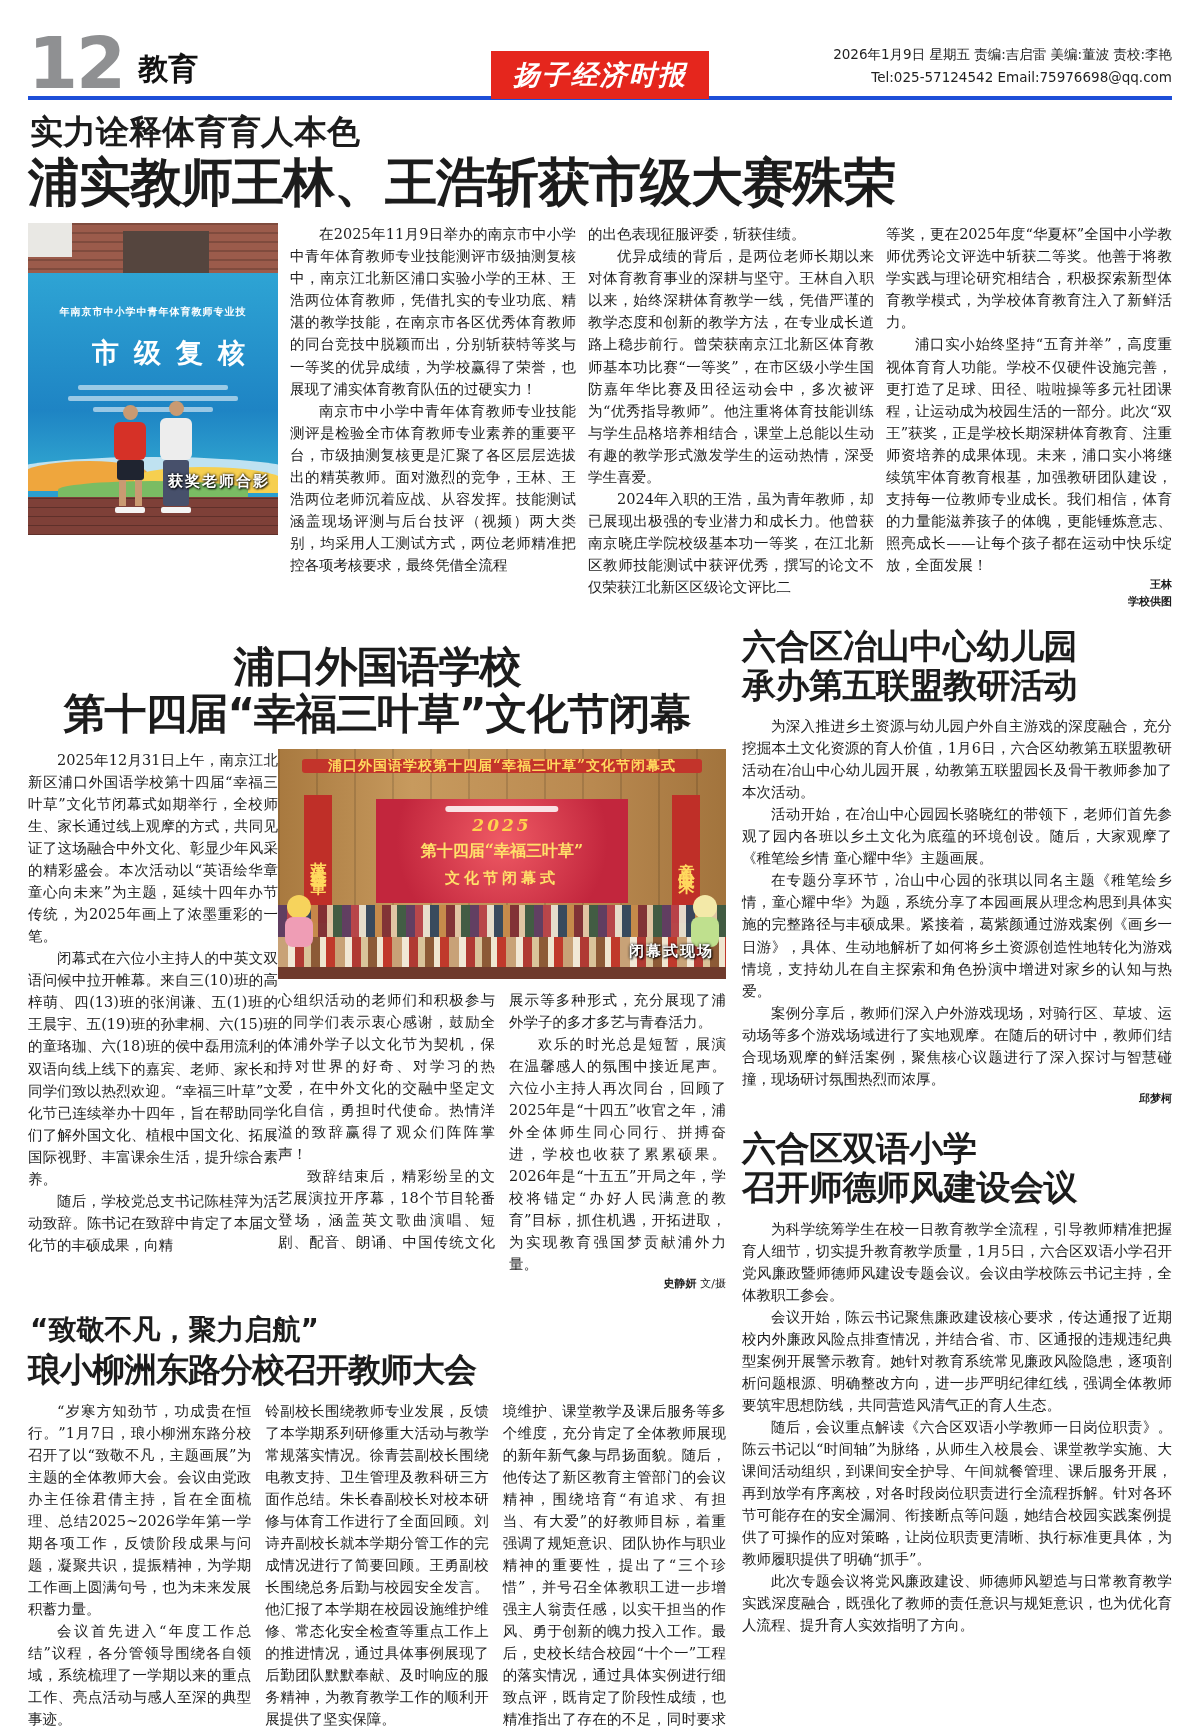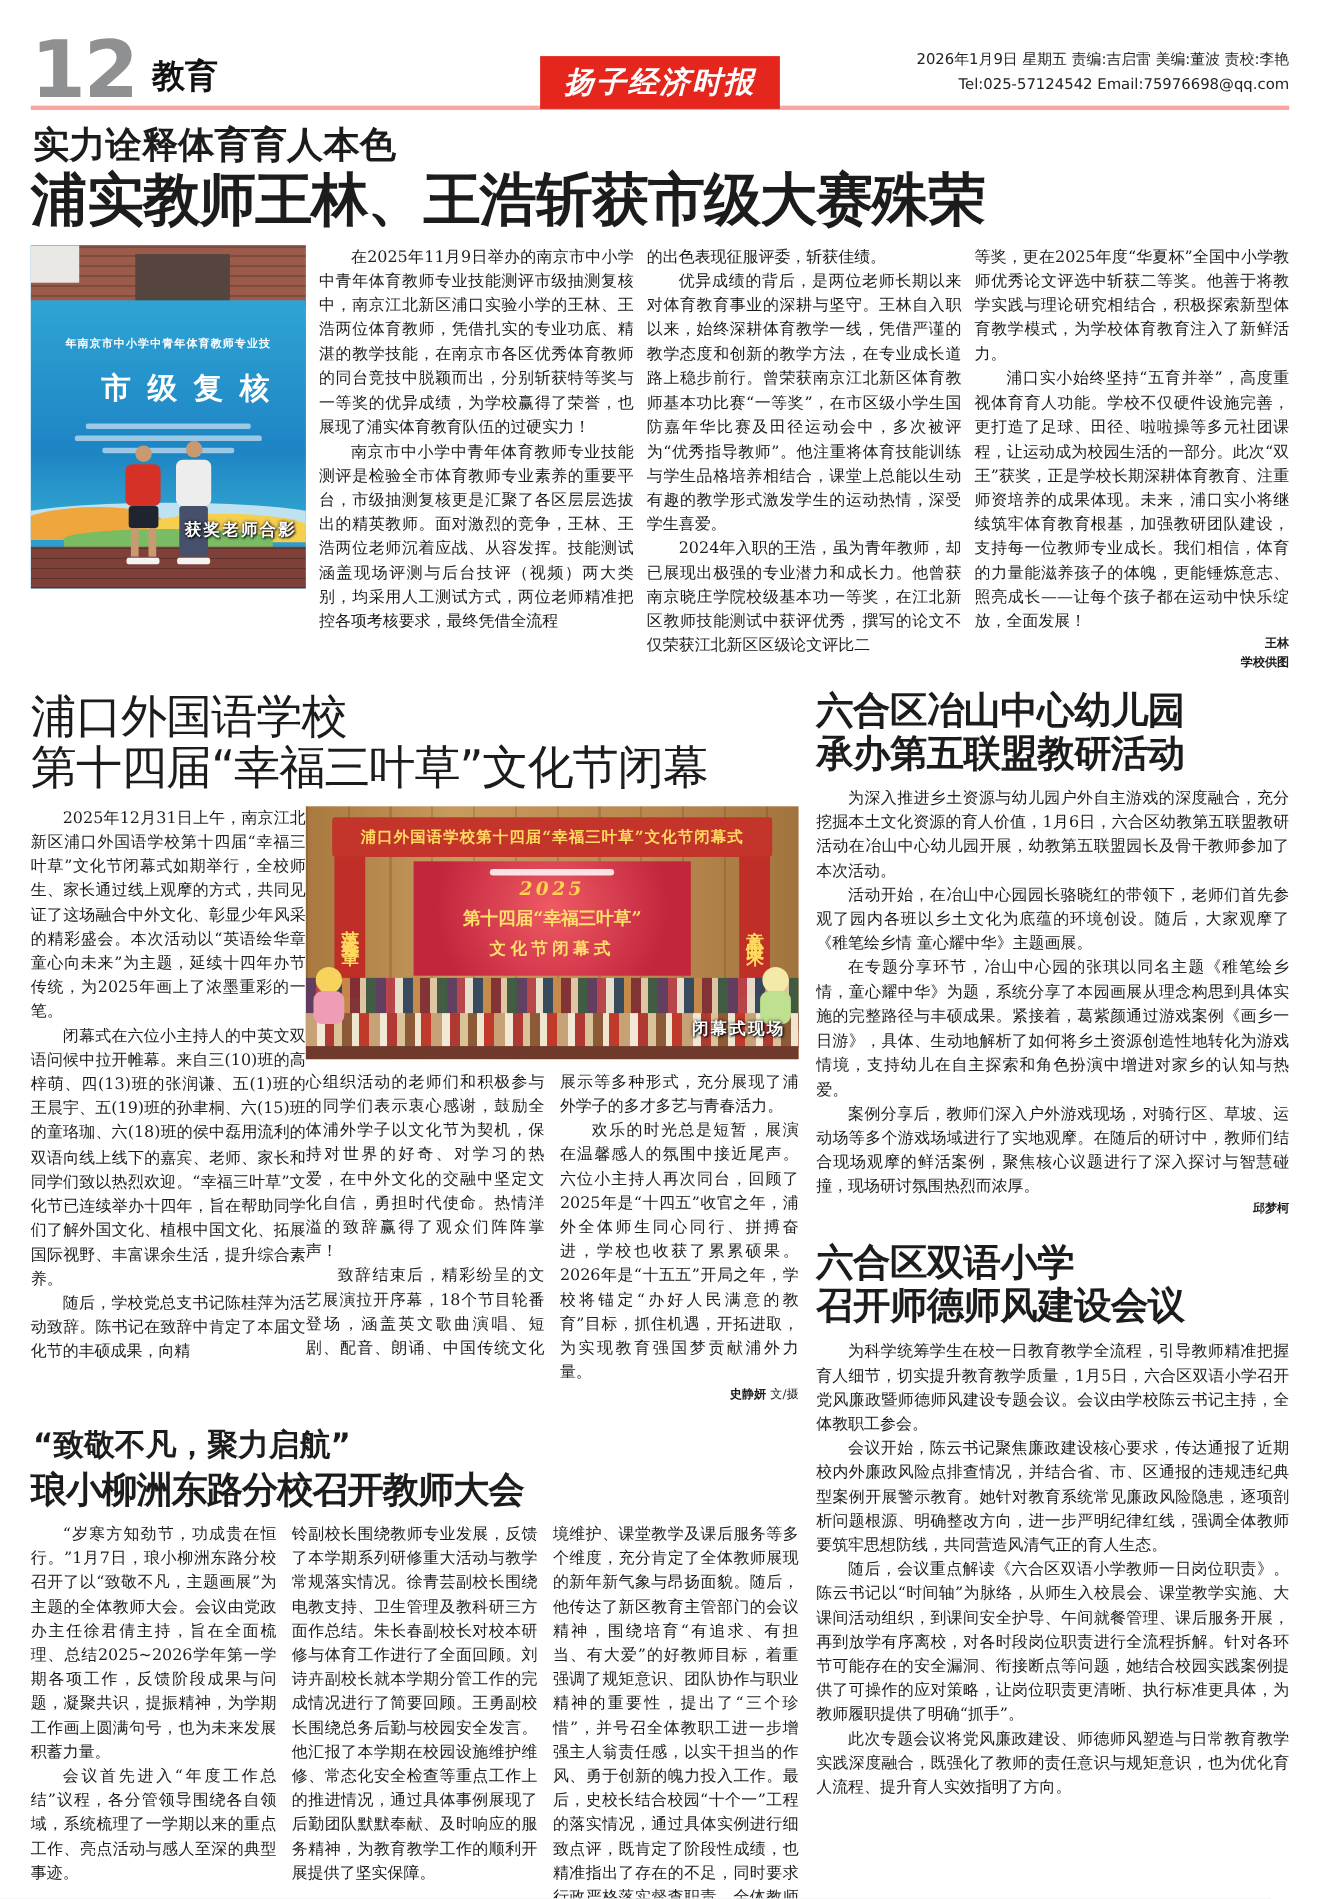--- a/index.html
+++ b/index.html
@@ -2,21 +2,21 @@
 <html><head>
 <meta charset="utf-8">
 <style>
   html,body{margin:0;padding:0;background:#f2f2f2;}
   .page{width:1200px;height:1726px;background:#fff;margin:0 auto;box-sizing:border-box;
         padding:16px 28px 20px 28px;overflow:hidden;position:relative;
         font-family:"DejaVu Serif","Liberation Serif",serif;color:#1c1c1c;}
   .hei{font-family:"DejaVu Sans","Liberation Sans",sans-serif;}
 
   
-  .hdr{position:relative;height:80px;border-bottom:4px solid #fca5a5;margin-bottom:14px;}
+  .hdr{position:relative;height:80px;border-bottom:4px solid #1d4ed8;margin-bottom:14px;}
   .hdr-left{position:absolute;left:0;bottom:2px;display:flex;align-items:flex-end;gap:14px;}
   .page-num{font-size:72px;line-height:0.85;font-weight:900;color:#8f9092;letter-spacing:-2px;}
   .section-name{font-size:30px;font-weight:900;color:#111;padding-bottom:4px;}
   .masthead{position:absolute;left:50%;transform:translateX(-50%);bottom:-3px;width:218px;height:48px;
             background:#e5261d;color:#fff;display:flex;align-items:center;justify-content:center;
             font-size:27px;font-weight:900;font-style:italic;letter-spacing:2px;}
   .hdr-right{position:absolute;right:0;bottom:8px;text-align:right;font-size:13.5px;line-height:1.65;color:#222;}
 
   
   .btxt p{margin:0;text-align:justify;text-indent:2em;font-size:14.5px;line-height:1.52;}
@@ -64,32 +64,32 @@
   .ph-shoes{width:30px;height:6px;background:#f4f4f4;border-radius:2px;margin-top:1px;}
   .photo-caption{position:absolute;color:#fff;font-weight:bold;font-size:15px;
      text-shadow:0 0 3px #000,1px 1px 2px #000;letter-spacing:2px;}
   .cap1{right:8px;bottom:44px;}
 
   
   .band{display:flex;gap:16px;margin-top:16px;}
   .left-col{width:698px;flex:0 0 698px;}
   .right-col{flex:1;min-width:0;}
 
-  .a2-headline{font-size:42px;font-weight:400;line-height:1.12;letter-spacing:-1px;margin:0 0 12px 0;}
+  .a2-headline{font-size:42px;font-weight:700;line-height:1.12;letter-spacing:-1px;margin:16px 0 12px 0;text-align:center;}
   .a2-body{display:flex;gap:0;}
   .a2-col1{flex:0 0 250px;}
   .a2-right{flex:1;min-width:0;}
   .a2-twocol{margin-top:10px;column-count:2;column-gap:14px;}
 
   
   .photo2{position:relative;width:100%;height:230px;overflow:hidden;
      background:linear-gradient(90deg,#a8793f,#c79a5e 30%,#b98950 70%,#a2743d);
      }
   .p2-wood{position:absolute;inset:0;background-image:repeating-linear-gradient(90deg,rgba(0,0,0,.12) 0 2px,transparent 2px 38px);}
-  .p2-banner{position:absolute;top:10px;left:24px;right:24px;height:36px;background:#c3342b;border-radius:3px;
+  .p2-banner{position:absolute;top:10px;left:24px;right:24px;height:14px;background:#c3342b;border-radius:3px;
      display:flex;align-items:center;justify-content:center;color:#ffd95e;font-weight:bold;font-size:14px;letter-spacing:1px;white-space:nowrap;overflow:hidden;}
   .p2-screen{position:absolute;top:50px;left:98px;right:98px;height:104px;
      background:radial-gradient(circle at 50% 40%,#ef5a64,#c2263d 75%);}
   .p2-logo{position:absolute;top:7px;left:50%;transform:translateX(-50%);width:45%;height:6px;background:rgba(255,255,255,.85);border-radius:3px;}
   .p2-year{position:absolute;top:16px;left:0;right:0;text-align:center;color:#ffd34d;
      font-size:17px;font-weight:bold;font-style:italic;letter-spacing:3px;}
   .p2-line1{position:absolute;top:42px;left:0;right:0;text-align:center;color:#ffe06a;font-weight:900;font-size:16px;white-space:nowrap;}
   .p2-line2{position:absolute;top:70px;left:0;right:0;text-align:center;color:#ffe06a;font-weight:900;font-size:15px;letter-spacing:4px;}
   .p2-side{position:absolute;top:46px;width:28px;height:128px;background:#bf2f28;color:#ffd95e;
      writing-mode:vertical-rl;text-orientation:upright;display:flex;align-items:center;justify-content:center;

